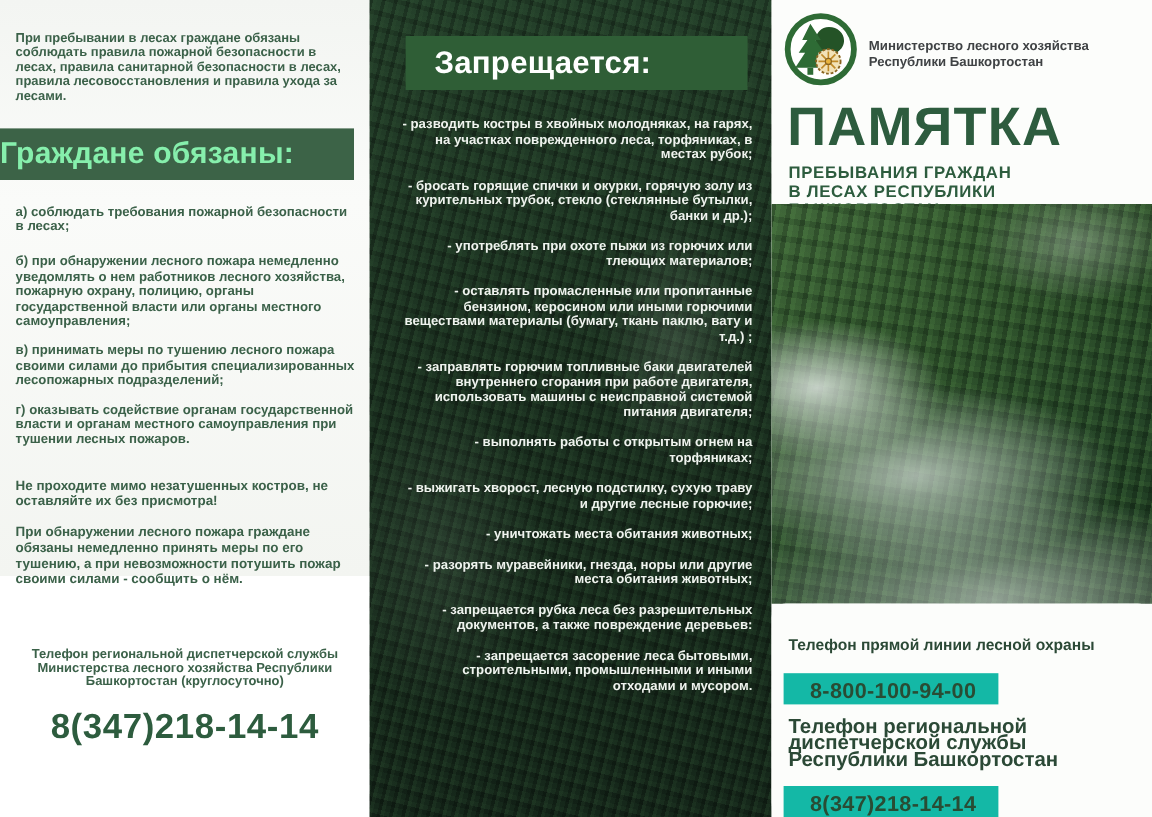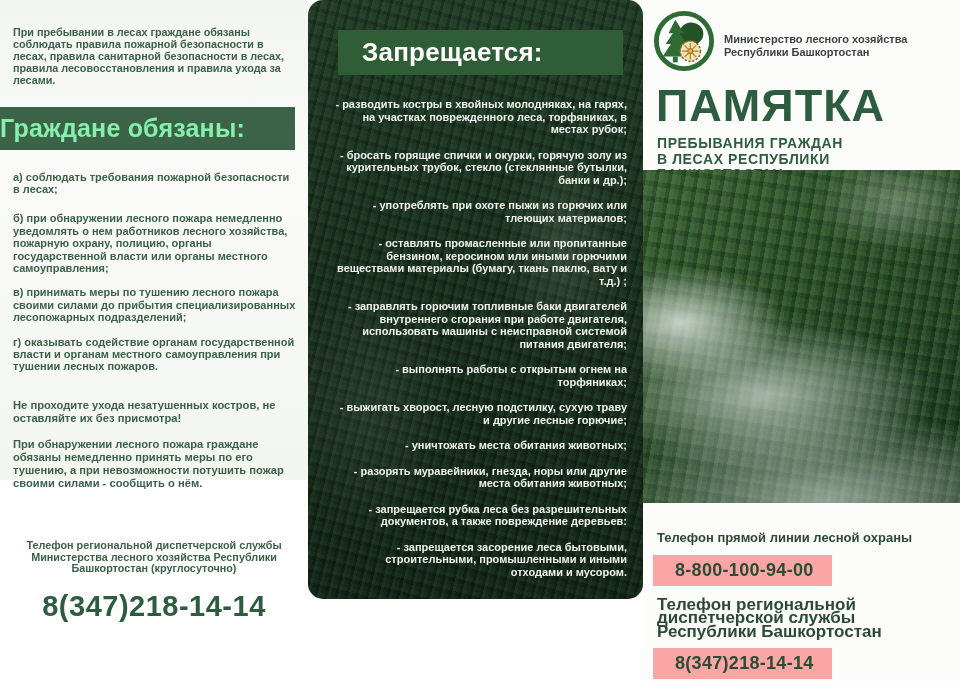--- a/index.html
+++ b/index.html
@@ -25,28 +25,27 @@
   .duty{margin:12px 12px 0 13px;font-size:11px;line-height:12.4px;font-weight:700;}
   .duty.m-a{margin-top:21px;}
   .duty.m-b{margin-top:17px;}
   .warn{margin:26px 12px 0 13px;font-size:11.2px;line-height:13px;font-weight:700;}
   .warn.second{margin-top:13px;}
   .dispatcher-label{margin:50px 20px 0 20px;text-align:center;font-size:10.8px;line-height:11.8px;font-weight:700;}
   .big-phone{margin-top:15px;text-align:center;font-size:29px;font-weight:800;color:#2d5c3e;letter-spacing:.5px;}
 
   
   .col-mid{
-    width:335px;height:599px;box-sizing:border-box;position:relative;color:#eff3ee;
+    width:335px;height:681px;box-sizing:border-box;position:relative;color:#eff3ee;
     background:
       radial-gradient(ellipse 90px 150px at 76% 42%, rgba(150,168,152,.20), transparent 70%),
       radial-gradient(ellipse 120px 190px at 18% 68%, rgba(140,160,145,.13), transparent 70%),
       repeating-linear-gradient(104deg, rgba(0,0,0,.22) 0 3px, rgba(52,88,54,.17) 3px 6px, rgba(14,28,16,0) 6px 10px),
       repeating-linear-gradient(14deg, rgba(0,0,0,.17) 0 4px, rgba(46,80,50,.15) 4px 8px, transparent 8px 13px),
       linear-gradient(180deg,#24402a 0%,#1c3221 45%,#15271a 100%);
-    border-radius: 15px;
   }
   .mid-banner{
     margin:30px 0 0 30px;width:285px;height:45px;background:#2f5e36;color:#ffffff;
     display:flex;align-items:center;padding-left:24px;box-sizing:border-box;
     font-size:26px;font-weight:800;letter-spacing:.2px;
   }
   .mid-list{margin:23px 16px 0 24px;text-align:right;}
   .prohibited-item{font-size:11px;line-height:12.5px;font-weight:700;margin:0 0 13px 0;}
 
   
@@ -63,40 +62,40 @@
       radial-gradient(ellipse 240px 110px at 38% 68%, rgba(208,219,211,.75), rgba(208,219,211,0) 70%),
       radial-gradient(ellipse 300px 120px at 58% 99%, rgba(206,217,209,.65), rgba(206,217,209,0) 75%),
       radial-gradient(ellipse 120px 70px at 80% 10%, rgba(235,240,236,.30), transparent 70%),
       repeating-linear-gradient(100deg, rgba(6,18,8,.30) 0 4px, rgba(64,110,56,.26) 4px 8px, rgba(26,52,26,.16) 8px 13px),
       repeating-linear-gradient(8deg, rgba(10,26,12,.22) 0 5px, rgba(74,120,62,.20) 5px 9px, transparent 9px 15px),
       linear-gradient(150deg,#47703f 0%,#33582f 40%,#27482a 70%,#1e3a22 100%);
   }
   .bottom{position:absolute;left:0;top:503px;right:0;bottom:0;background:#fcfdfb;border-radius:12px;}
   .hotline-label{margin:27px 0 0 14px;font-size:13px;font-weight:800;color:#2b4936;}
   .phone-box{
-    display:inline-block;margin:10px 0 0 10px;background:#fca5a5;color:#294c34;
-    font-size:18px;font-weight:800;padding:5px 18px 5px 22px;min-width:108px;letter-spacing:.3px;
+    display:inline-block;margin:16px 0 0 10px;background:#14b8a6;color:#294c34;
+    font-size:18px;font-weight:800;padding:5px 18px 0 22px;min-width:108px;letter-spacing:.3px;
   }
   .regional{margin:12px 0 0 14px;font-size:17px;line-height:13.4px;font-weight:700;color:#2b4936;}
 </style>
 </head>
 <body>
 
 <div class="poster">
 
   <section class="col-left">
     <p class="intro">При пребывании в лесах граждане обязаны соблюдать правила пожарной безопасности в лесах, правила санитарной безопасности в лесах, правила лесовосстановления и правила ухода за лесами.</p>
     <div class="duties-banner">
       <span>Граждане обязаны:</span>
     </div>
     <p class="duty m-a">а) соблюдать требования пожарной безопасности в лесах;</p>
     <p class="duty m-b">б) при обнаружении лесного пожара немедленно уведомлять о нем работников лесного хозяйства, пожарную охрану, полицию, органы государственной власти или органы местного самоуправления;</p>
     <p class="duty">в) принимать меры по тушению лесного пожара своими силами до прибытия специализированных лесопожарных подразделений;</p>
     <p class="duty">г) оказывать содействие органам государственной власти и органам местного самоуправления при тушении лесных пожаров.</p>
-    <p class="warn">Не проходите ухода незатушенных костров, не оставляйте их без присмотра!</p>
+    <p class="warn">Не проходите мимо незатушенных костров, не оставляйте их без присмотра!</p>
     <p class="warn second">При обнаружении лесного пожара граждане обязаны немедленно принять меры по его тушению, а при невозможности потушить пожар своими силами - сообщить о нём.</p>
     <p class="dispatcher-label">Телефон региональной диспетчерской службы Министерства лесного хозяйства Республики Башкортостан (круглосуточно)</p>
     <div class="big-phone">8(347)218-14-14</div>
   </section>
 
   <section class="col-mid">
     <div class="mid-banner">
       <span>Запрещается:</span>
     </div>
     <div class="mid-list">

